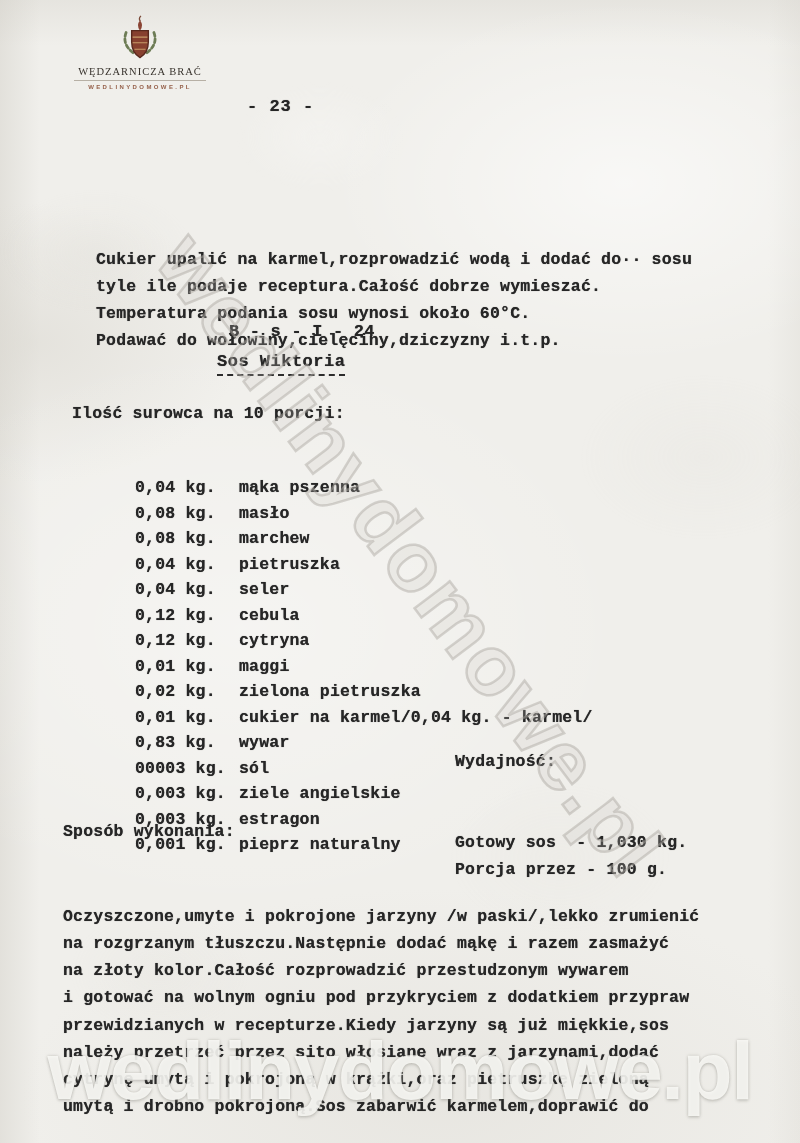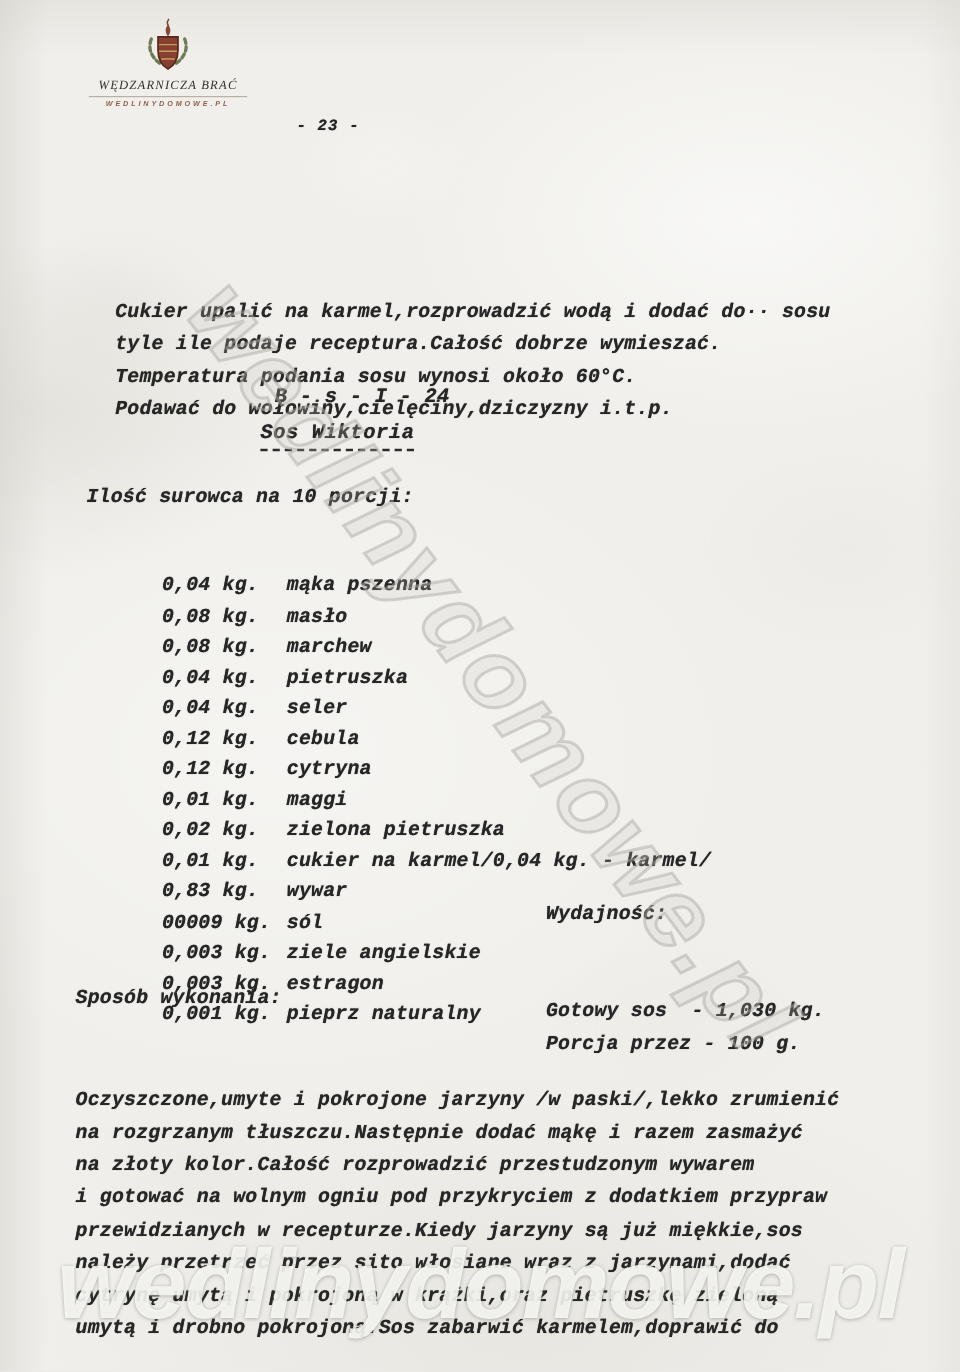--- a/index.html
+++ b/index.html
@@ -9,21 +9,20 @@
     background:
       radial-gradient(ellipse 420px 260px at 78% 16%, rgba(255,255,255,.55), rgba(255,255,255,0) 70%),
       radial-gradient(ellipse 520px 380px at 30% 55%, rgba(255,255,255,.35), rgba(255,255,255,0) 75%),
       radial-gradient(ellipse 600px 300px at 55% 96%, rgba(226,224,218,.6), rgba(226,224,218,0) 70%),
       radial-gradient(ellipse 300px 200px at 4% 30%, rgba(214,211,203,.45), rgba(214,211,203,0) 70%),
       linear-gradient(90deg, rgba(204,201,193,.38), rgba(240,239,235,0) 5%, rgba(240,239,235,0) 96%, rgba(214,211,204,.28)),
       linear-gradient(180deg, rgba(206,203,195,.3), rgba(240,239,235,0) 4%),
       #f0efeb;
     font-family:"Liberation Mono","DejaVu Sans Mono",monospace;
     color:#242424;
-    font-style:italic;
   }
   
   .grain{
     position:absolute;inset:0;pointer-events:none;opacity:.5;
     background:
       radial-gradient(140px 90px at 12% 22%, rgba(205,202,194,.25), transparent 70%),
       radial-gradient(180px 120px at 88% 40%, rgba(210,207,199,.22), transparent 70%),
       radial-gradient(120px 80px at 40% 12%, rgba(255,255,255,.4), transparent 70%),
       radial-gradient(160px 110px at 70% 75%, rgba(212,209,201,.2), transparent 70%),
       radial-gradient(130px 90px at 20% 85%, rgba(208,205,197,.22), transparent 70%);
@@ -38,21 +37,21 @@
   .logo .crest{display:block;margin:0 auto;}
   .logo .brand{
     font-family:"Liberation Serif","DejaVu Serif",serif;font-size:10.5px;
     letter-spacing:1px;color:#37322c;white-space:nowrap;margin-top:2px;
   }
   .logo .rule{height:1px;background:#b7b0a5;margin:3px 4px 3px 4px;}
   .logo .site{
     font-family:"Liberation Sans","DejaVu Sans",sans-serif;font-size:6px;
     letter-spacing:2.4px;color:#95604a;white-space:nowrap;font-weight:700;
   }
-  .pageno{left:247px;top:97px;font-size:13px;letter-spacing:1px;}
+  .pageno{left:247px;top:97px;font-size:17px;letter-spacing:1px;}
   .code{left:229px;top:322px;font-size:17px;}
   .straydot{left:452px;top:327px;font-size:16px;}
   .title{
     left:217px;top:352px;font-size:17px;letter-spacing:.5px;
     border-bottom:2.5px dashed #2c2c2c;padding-bottom:3px;text-align:right;
   }
   .portions{left:72px;top:404px;}
   .ingredients{left:135px;top:424px;line-height:25.5px;}
   .ing-row{display:flex;}
   .ing-amount{width:104px;flex:0 0 aupx;}
@@ -142,21 +141,21 @@
         </div><div class="ing-row">
           <span class="ing-amount">0,02 kg.</span>
           <span class="ing-name">zielona pietruszka</span>
         </div><div class="ing-row">
           <span class="ing-amount">0,01 kg.</span>
           <span class="ing-name">cukier na karmel/0,04 kg. - karmel/</span>
         </div><div class="ing-row">
           <span class="ing-amount">0,83 kg.</span>
           <span class="ing-name">wywar</span>
         </div><div class="ing-row">
-          <span class="ing-amount">00009 kg.</span>
+          <span class="ing-amount">00003 kg.</span>
           <span class="ing-name">sól</span>
         </div><div class="ing-row">
           <span class="ing-amount">0,003 kg.</span>
           <span class="ing-name">ziele angielskie</span>
         </div><div class="ing-row">
           <span class="ing-amount">0,003 kg.</span>
           <span class="ing-name">estragon</span>
         </div><div class="ing-row">
           <span class="ing-amount">0,001 kg.</span>
           <span class="ing-name">pieprz naturalny</span>

